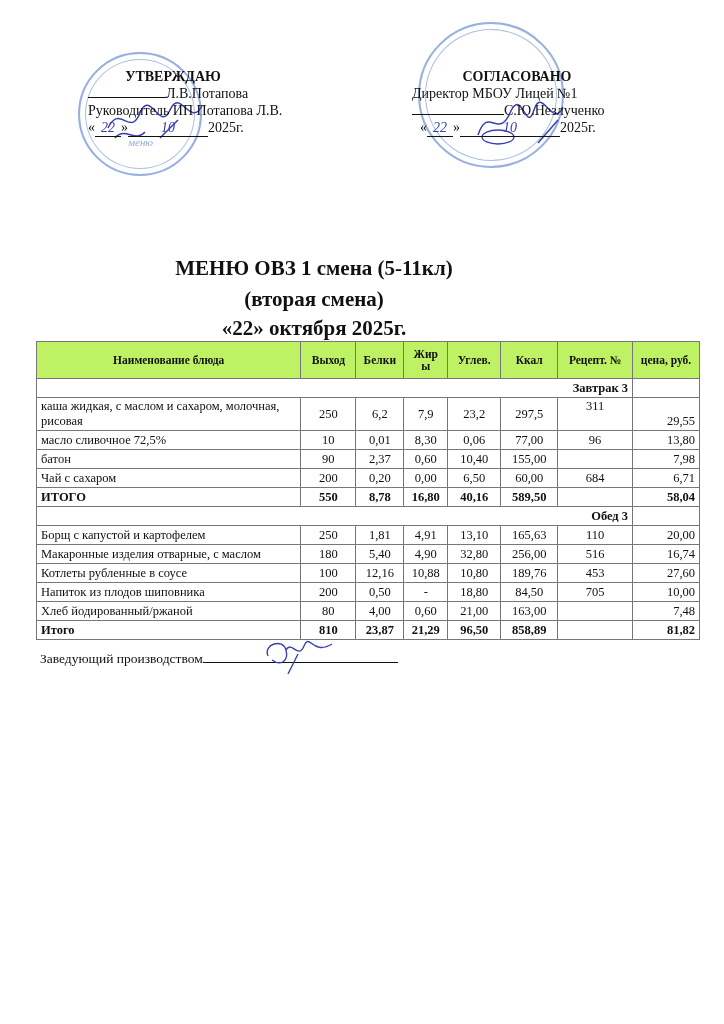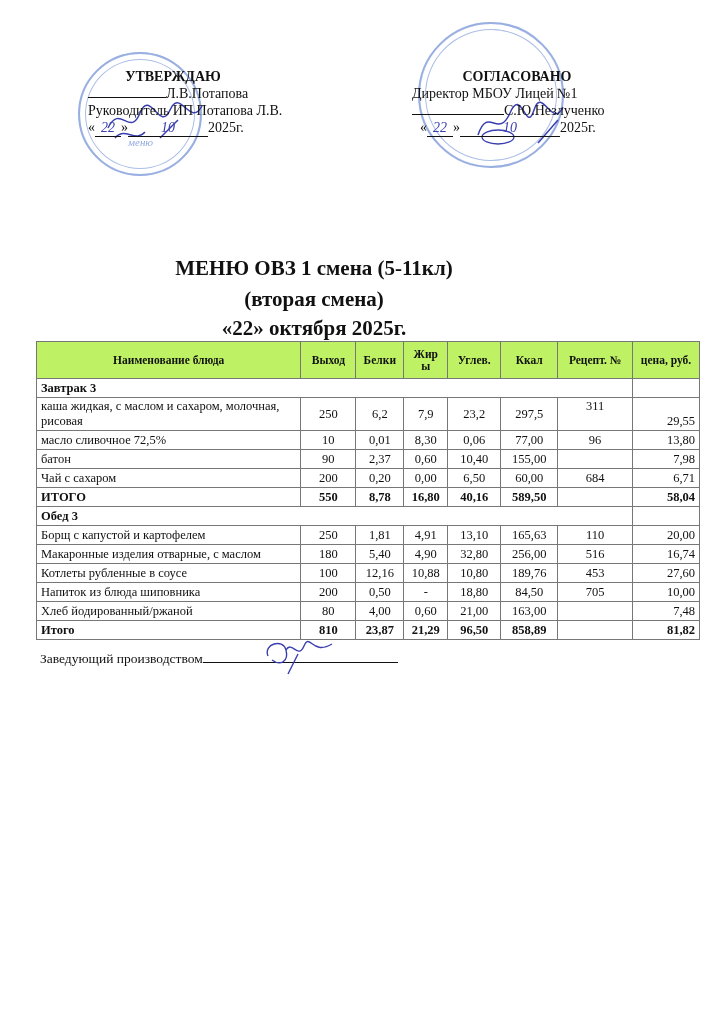--- a/index.html
+++ b/index.html
@@ -18,21 +18,21 @@
   .stamp-text { position:absolute; color:rgba(70,110,200,0.6); font-size:11px; font-style:italic; }
   .sig { position:absolute; }
   .title { position:absolute; left:0; width:628px; text-align:center; font-weight:bold; font-size:21px; }
   table.menu { position:absolute; left:36px; top:341px; width:664px; border-collapse:collapse;
                font-size:12.5px; }
   table.menu td, table.menu th { border:1px solid #777; padding:1px 4px; height:16px; }
   table.menu th { background:#bef264; font-weight:bold; font-size:11.5px; height:34px; text-align:center; }
   .c { text-align:center; }
   .r { text-align:right; }
   .b { font-weight:bold; }
-  .sect td.sect-name { text-align:left; font-weight:bold; border-right:1px solid #777; }
+  .sect td.sect-name { text-align:right; font-weight:bold; border-right:1px solid #777; }
   .sect td { height:17px; }
   .footer { position:absolute; left:40px; top:650px; font-size:13.5px; }
   .footer .line { display:inline-block; width:195px; border-bottom:1px solid #111; height:12px; vertical-align:baseline; }
 </style>
 </head>
 <body>
 
 <div class="stamp stamp-left">
   <span class="stamp-text" style="left:48px; top:82px;">меню</span>
 </div>
@@ -176,21 +176,21 @@
       <td>Котлеты рубленные в соусе</td>
       <td class="c">100</td>
       <td class="c">12,16</td>
       <td class="c">10,88</td>
       <td class="c">10,80</td>
       <td class="c">189,76</td>
       <td class="c">453</td>
       <td class="r">27,60</td>
     </tr>
     <tr>
-      <td>Напиток из блюда шиповника</td>
+      <td>Напиток из плодов шиповника</td>
       <td class="c">200</td>
       <td class="c">0,50</td>
       <td class="c">-</td>
       <td class="c">18,80</td>
       <td class="c">84,50</td>
       <td class="c">705</td>
       <td class="r">10,00</td>
     </tr>
     <tr>
       <td>Хлеб йодированный/ржаной</td>

